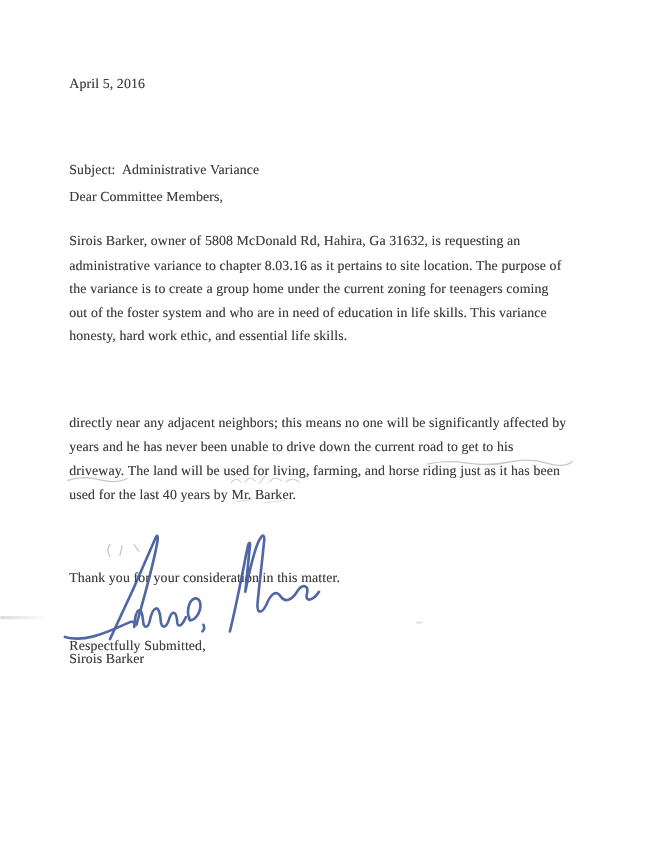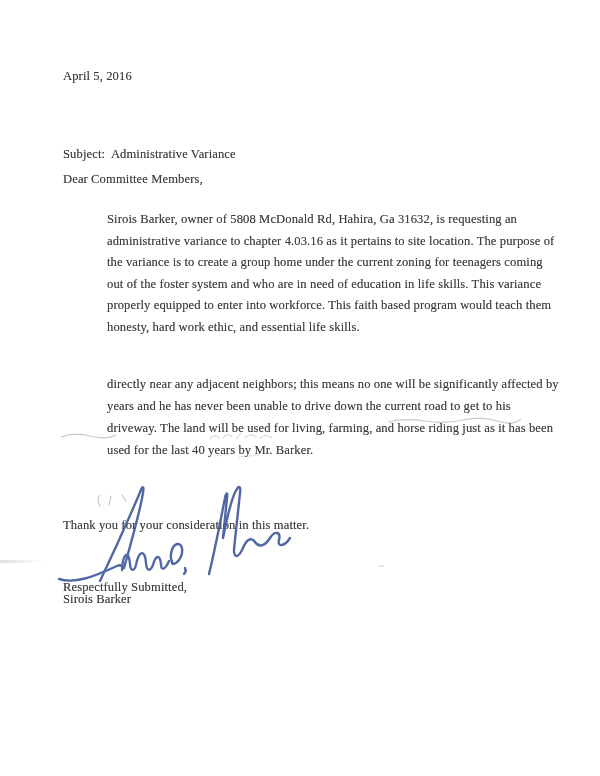--- a/index.html
+++ b/index.html
@@ -15,21 +15,21 @@
     position:absolute;left:63px;
     font-size:12.6px;line-height:21.6px;
     letter-spacing:.1px;white-space:pre;
     text-shadow:0 0 .5px rgba(61,61,61,.5);
   }
   .para{
     position:absolute;left:63px;
     font-size:12.6px;letter-spacing:.1px;
     text-shadow:0 0 .5px rgba(61,61,61,.5);
   }
-  .para .pl{white-space:pre;height:21.6px;line-height:21.6px;margin-left:44px;}
+  .para .pl{white-space:pre;height:21.6px;line-height:21.6px;}
   .para.p2 .pl{height:22px;line-height:22px;}
   svg.mark{position:absolute;pointer-events:none;}
   .edge-smudge{
     position:absolute;left:0;top:560px;width:44px;height:3px;
     background:linear-gradient(to right,#d7d7d7,rgba(215,215,215,0));
     border-radius:2px;opacity:.85;
   }
   .dot-smudge{
     position:absolute;left:378px;top:565px;width:6px;height:2px;
     background:#e2e2e2;border-radius:50%;
@@ -41,24 +41,23 @@
 <div class="page">
 
   <div class="tline" style="top:66px">April 5, 2016</div>
 
   <div class="tline" style="top:144px">Subject:  Administrative Variance</div>
 
   <div class="tline" style="top:169px">Dear Committee Members,</div>
 
   <div class="para p1" style="top:209px">
     <div class="pl">Sirois Barker, owner of 5808 McDonald Rd, Hahira, Ga 31632, is requesting an</div>
-    <div class="pl">administrative variance to chapter 4.03.16 as it pertains to site location. The purpose of</div>
+    <div class="pl">administrative variance to chapter 8.03.16 as it pertains to site location. The purpose of</div>
     <div class="pl">the variance is to create a group home under the current zoning for teenagers coming</div>
     <div class="pl">out of the foster system and who are in need of education in life skills. This variance</div>
-    <div class="pl">properly equipped to enter into workforce. This faith based program would teach them</div>
     <div class="pl">honesty, hard work ethic, and essential life skills.</div>
   </div>
 
   <div class="para p2" style="top:373px">
     <div class="pl">directly near any adjacent neighbors; this means no one will be significantly affected by</div>
     <div class="pl">years and he has never been unable to drive down the current road to get to his</div>
     <div class="pl">driveway. The land will be used for living, farming, and horse riding just as it has been</div>
     <div class="pl">used for the last 40 years by Mr. Barker.</div>
   </div>
 

